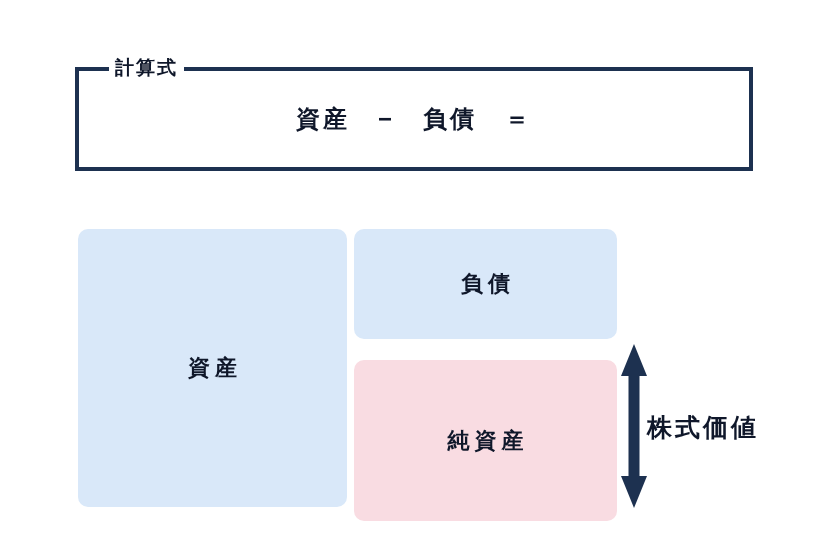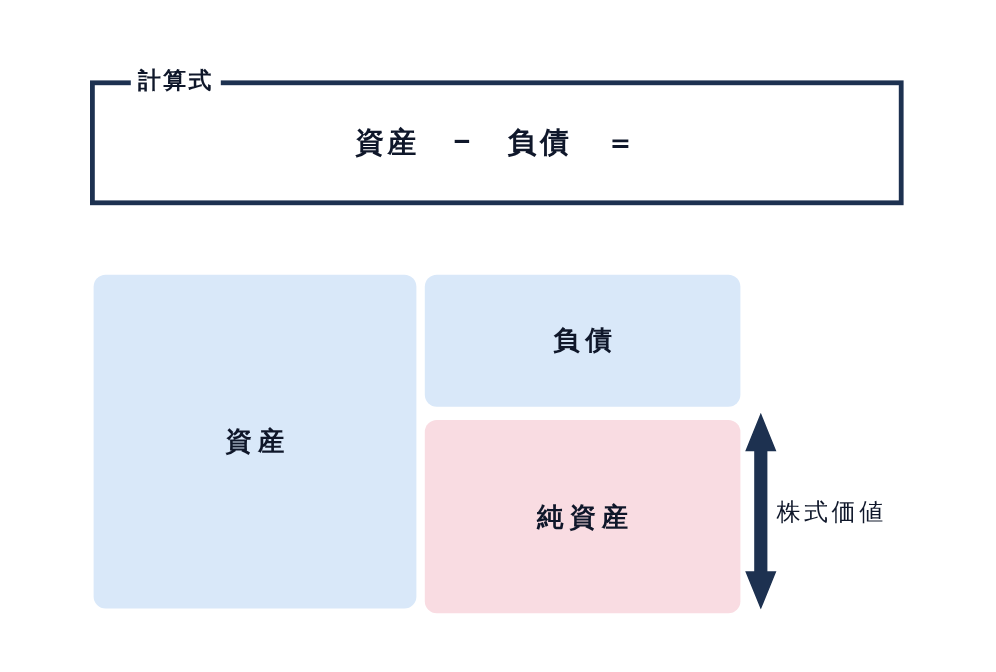--- a/index.html
+++ b/index.html
@@ -77,41 +77,41 @@
   }
   .box-liabilities {
     left: 354px;
     top: 229px;
     width: 263px;
     height: 110px;
     background: #d9e8f9;
   }
   .box-net-assets {
     left: 354px;
-    top: 350px;
+    top: 360px;
     width: 263px;
     height: 161px;
     background: #f9dce2;
   }
 
   
   .arrow-svg {
     position: absolute;
     left: 619px;
     top: 344px;
     width: 30px;
     height: 164px;
     display: block;
   }
   .arrow-label {
     position: absolute;
     left: 647px;
     top: 414px;
-    font-size: 20px;
-    font-weight: normal;
+    font-size: 25px;
+    font-weight: bold;
     letter-spacing: 3px;
     line-height: 26px;
     white-space: nowrap;
   }
 </style>
 </head>
 <body>
 
 <div class="canvas">
 

